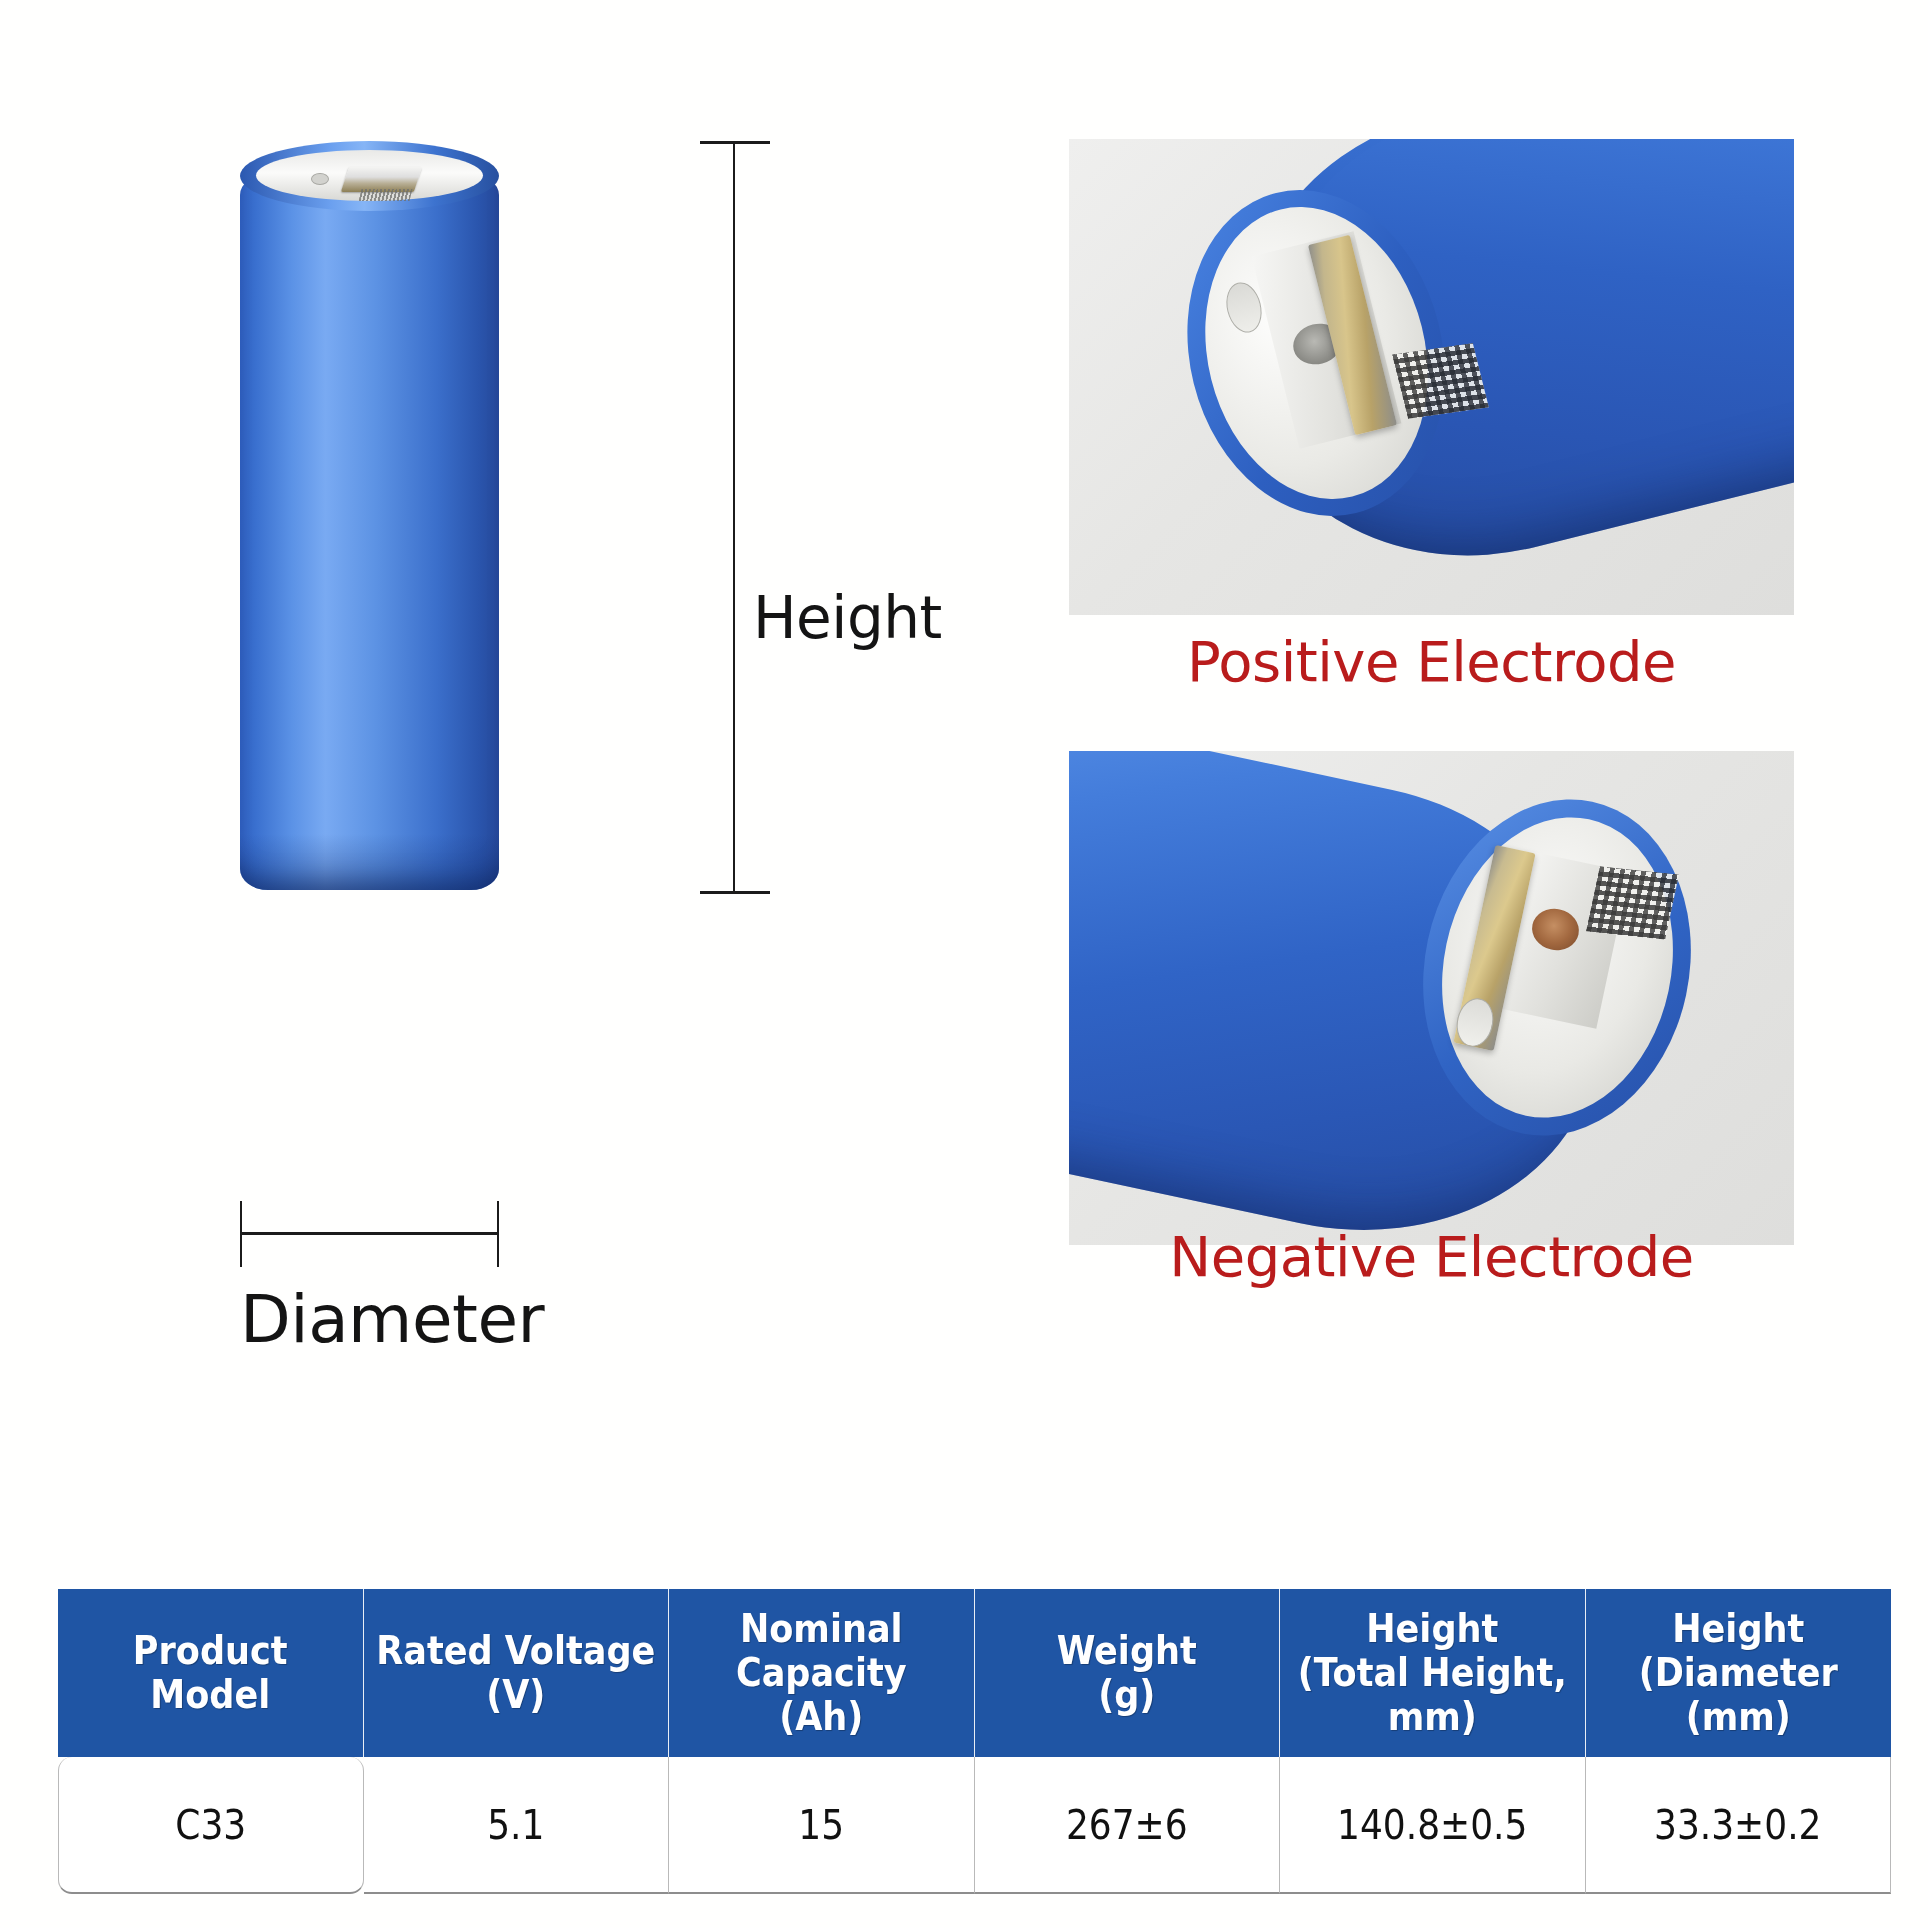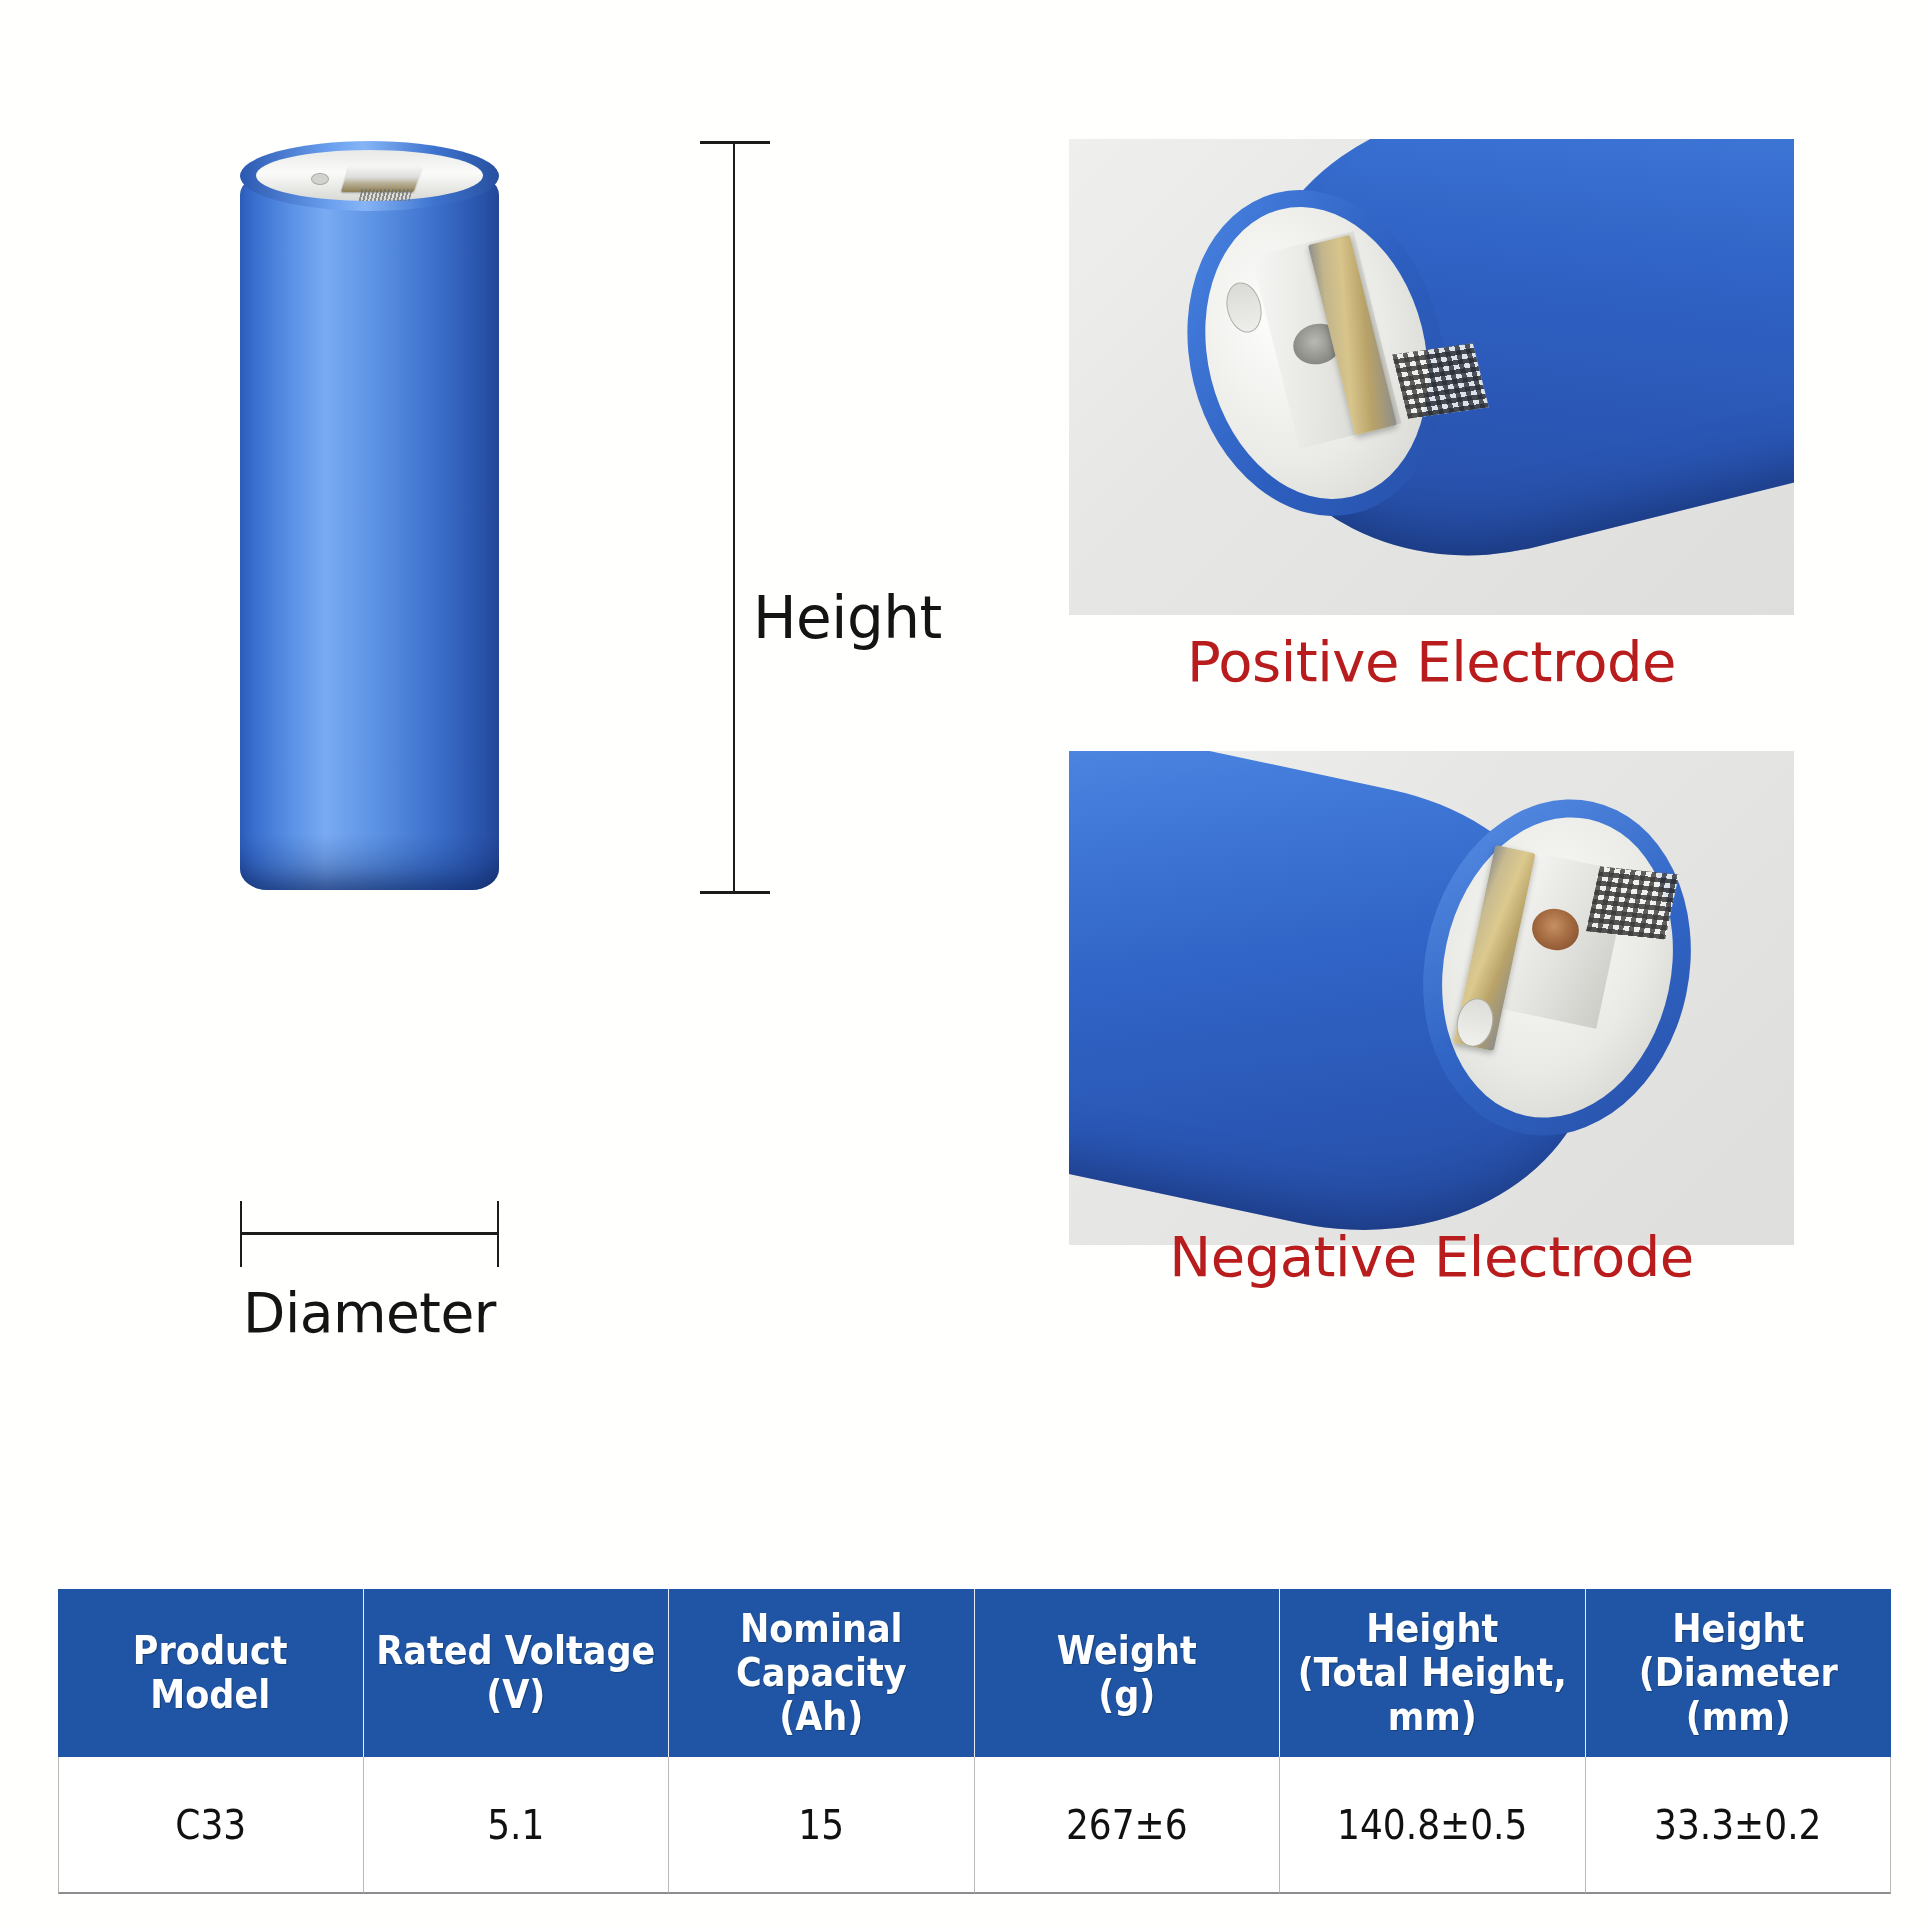--- a/index.html
+++ b/index.html
@@ -143,21 +143,21 @@
     width: 1.9px; height: 66px;
     background: #1b1b1b;
   }
   #diameter-cap-left { left: 0; }
   #diameter-cap-right { left: 257px; }
   #diameter-label {
     position: absolute;
     left: 240px; top: 1281px;
     width: 259px;
     text-align: center;
-    font-size: 55px;
+    font-size: 66px;
     color: #141414;
     font-family: "DejaVu Sans", sans-serif;
     letter-spacing: -0.5px;
     white-space: nowrap;
   }
 
   
   .photo-panel {
     position: absolute;
     background: linear-gradient(135deg, #efefee 0%, #e6e6e4 40%, #dededc 100%);
@@ -354,21 +354,21 @@
     color: #111111;
     font-family: "DejaVu Sans Condensed", "Liberation Sans Narrow", "Liberation Sans", sans-serif;
     font-size: 40px;
     height: 137px;
     vertical-align: middle;
     text-align: center;
     border-right: 1.9px solid #b9b9b9;
     border-bottom: 2.8px solid #8d8d8d;
     box-sizing: border-box;
   }
-  #spec-table td:first-child { border-left: 1.9px solid #b9b9b9; }
+  #spec-table td:first-child { border-left: 1.9px solid #b9b9b9; border-radius: 14px; }
   #spec-table td:last-child { border-right: 1.9px solid #b9b9b9; text-align: center; }
   .hdr-line2 { display: block; }
 </style>
 </head>
 <body>
 
 <div id="diagram-area">
 
   <div id="cell-figure">
     <div id="cell-body">

